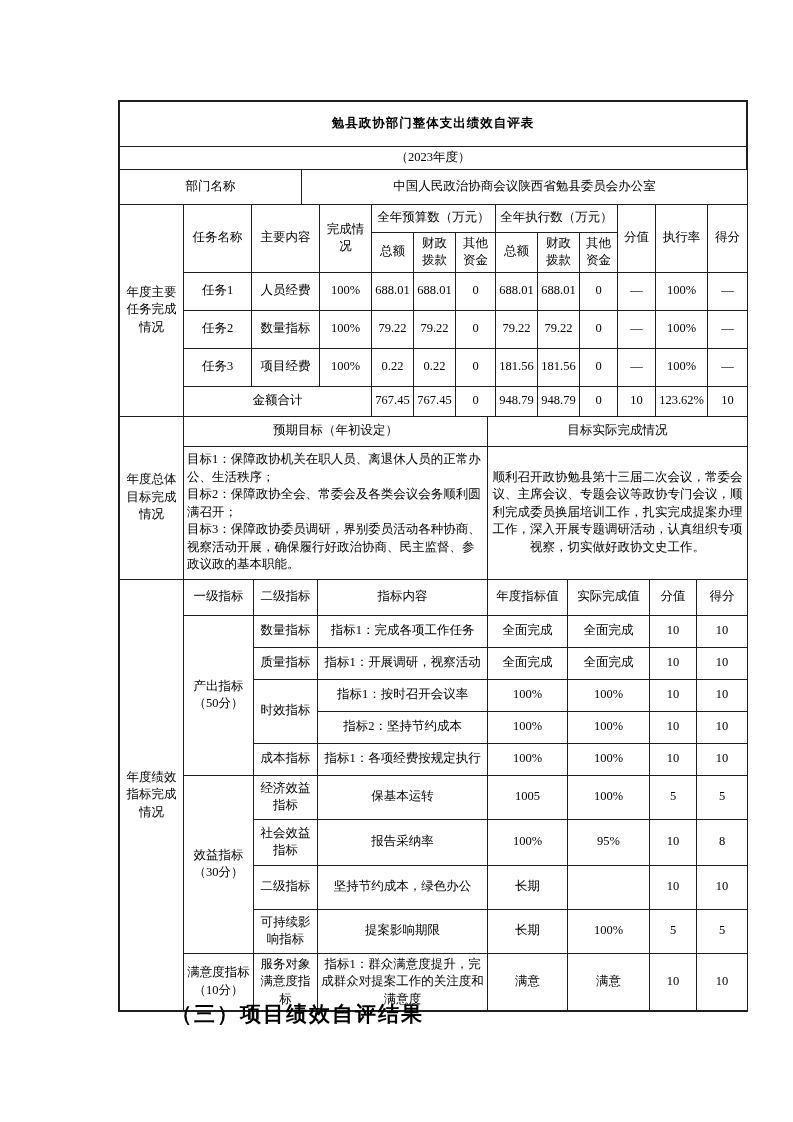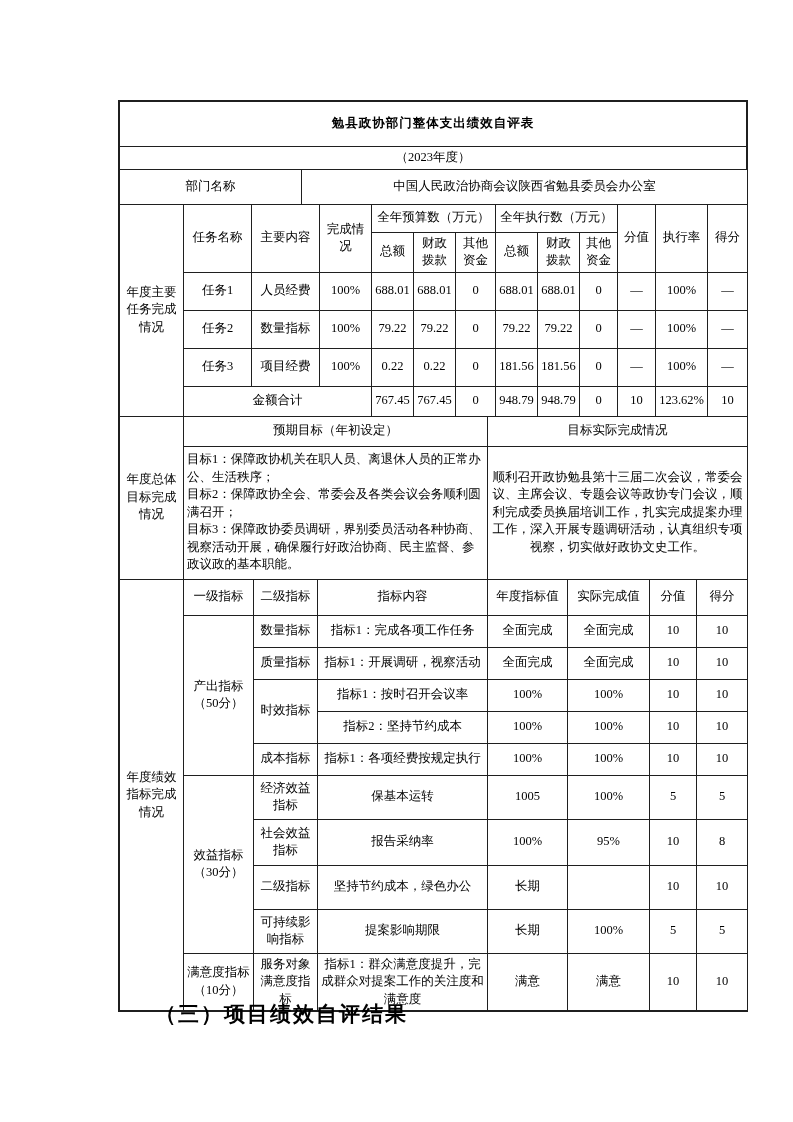--- a/index.html
+++ b/index.html
@@ -24,21 +24,21 @@
     padding:2px 3px;word-break:break-all;overflow:hidden;
   }
   td.title-cell{font-size:27px;font-weight:bold;height:40px;letter-spacing:1px;}
   td.subtitle-cell{font-size:12.5px;height:16px;padding:0 3px;}
   td.dept-row{height:30px;}
   td.left{text-align:left;}
   td.num{padding:2px 1px;}
   .goal-line{margin:0;text-align:left;}
   td.rowhead{padding:2px 4px;margin-left:20px;}
   .footer-heading{
-    position:absolute;left:155px;top:1000px;
+    position:absolute;left:171px;top:1000px;
     font-size:21px;font-weight:bold;letter-spacing:2px;
     font-family:"Liberation Serif","DejaVu Serif",serif;
   }
 </style>
 </head>
 <body>
 
 <div class="page">
   <div class="table-wrap">
 

